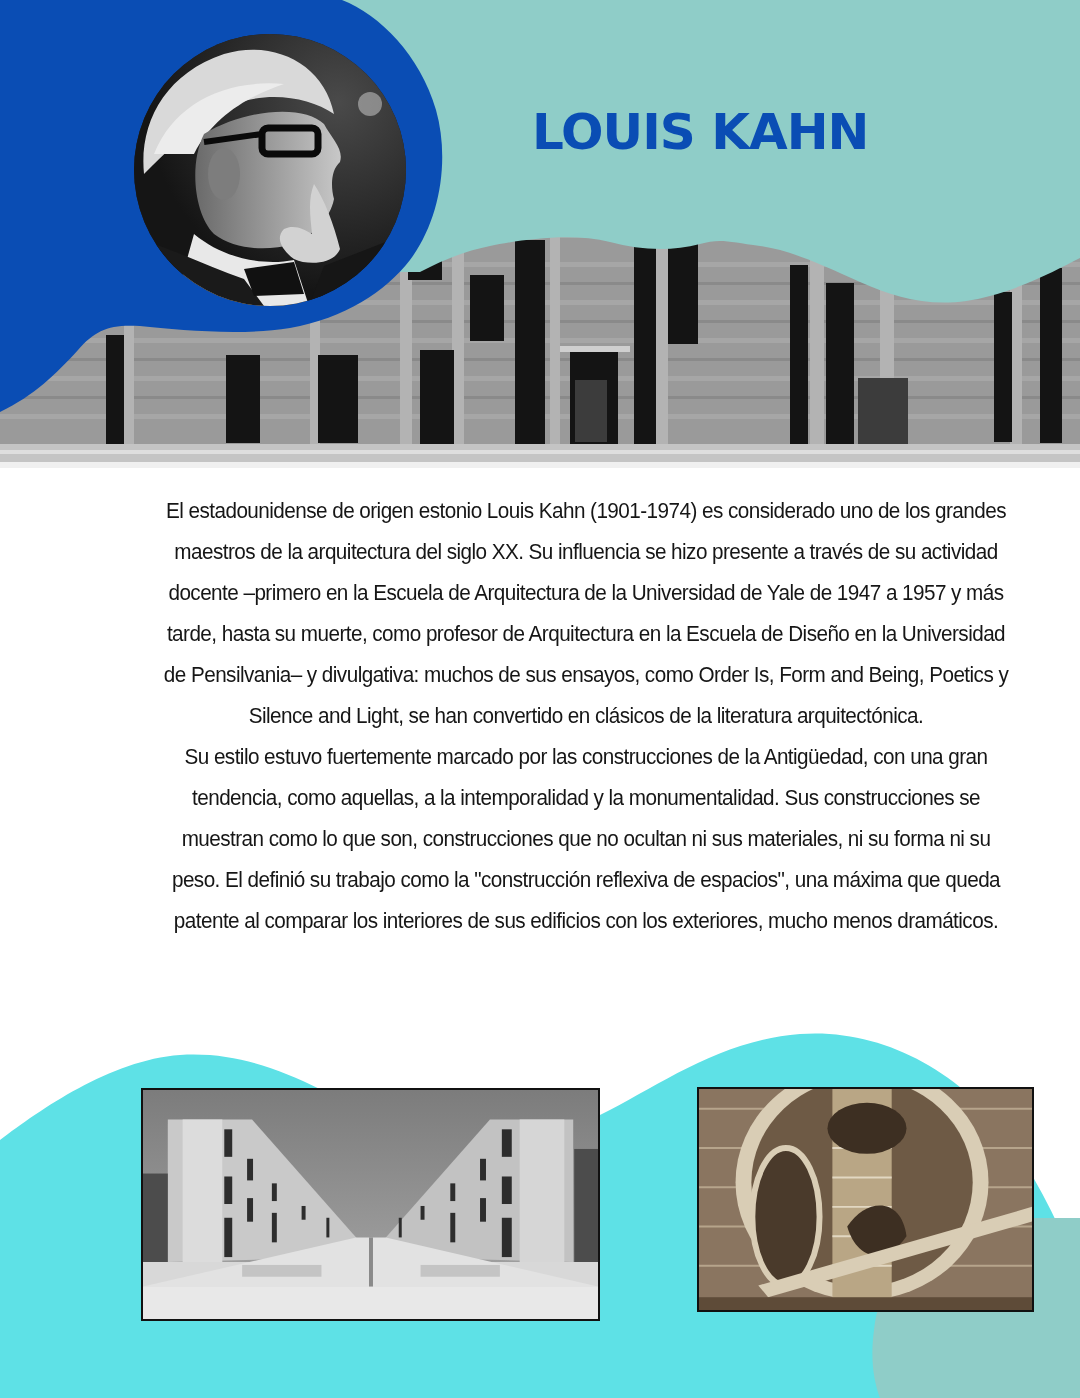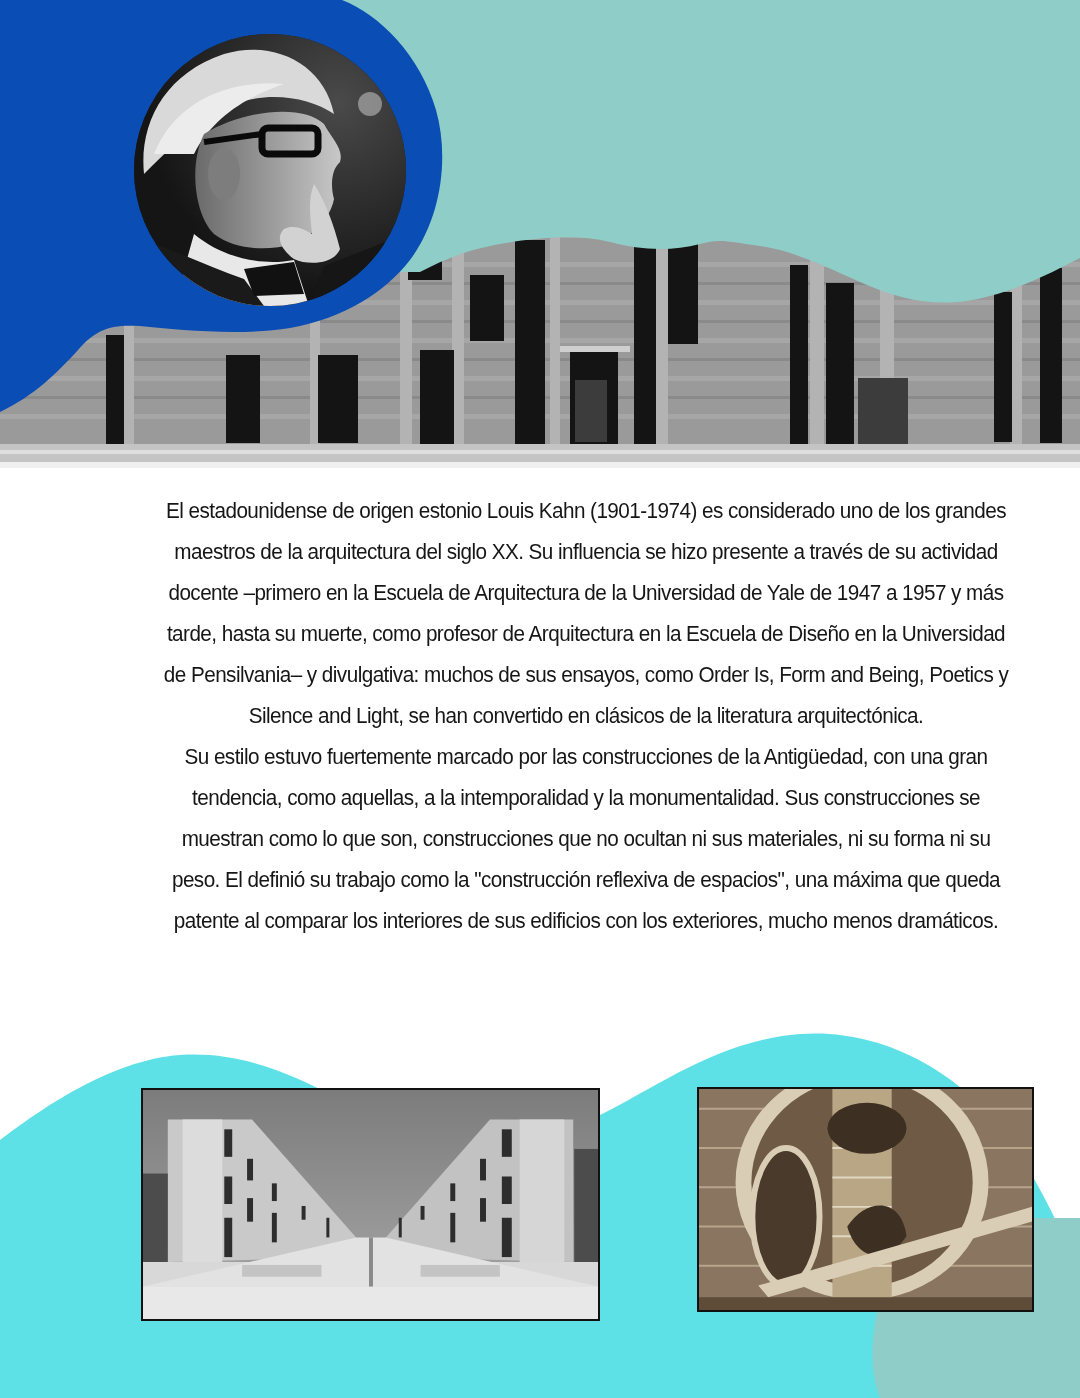--- a/index.html
+++ b/index.html
@@ -140,20 +140,21 @@
 
         <path d="M180,150 C190,165 200,190 206,215 C200,230 175,232 160,225 C150,218 140,205 150,195 C160,190 170,195 178,200 C176,180 174,165 180,150 Z" fill="#d2d2d2"></path>
 
         <path d="M60,200 C90,225 130,232 160,226 L175,272 L40,272 Z" fill="#e8e8e8"></path>
         <path d="M20,210 C50,220 80,235 110,245 L130,272 L0,272 L0,220 Z" fill="#1a1a1a"></path>
         <path d="M110,235 L160,228 L170,260 L120,262 Z" fill="#111"></path>
         <path d="M190,232 L272,200 L272,272 L175,272 Z" fill="#161616"></path>
       </svg>
     </div>
 
+    <h1 class="title">LOUIS KAHN</h1>
   </div>
 
   <div class="body-text">
     <p>El estadounidense de origen estonio Louis Kahn (1901-1974) es considerado uno de los grandes maestros de la arquitectura del siglo XX. Su influencia se hizo presente a través de su actividad docente –primero en la Escuela de Arquitectura de la Universidad de Yale de 1947 a 1957 y más tarde, hasta su muerte, como profesor de Arquitectura en la Escuela de Diseño en la Universidad de Pensilvania– y divulgativa: muchos de sus ensayos, como Order Is, Form and Being, Poetics y Silence and Light, se han convertido en clásicos de la literatura arquitectónica.</p>
     <p>Su estilo estuvo fuertemente marcado por las construcciones de la Antigüedad, con una gran tendencia, como aquellas, a la intemporalidad y la monumentalidad. Sus construcciones se muestran como lo que son, construcciones que no ocultan ni sus materiales, ni su forma ni su peso. El definió su trabajo como la "construcción reflexiva de espacios", una máxima que queda patente al comparar los interiores de sus edificios con los exteriores, mucho menos dramáticos.</p>
   </div>
 
   <div class="footer">
     <svg class="shapes" width="1080" height="368" viewBox="0 0 1080 368">
       <path d="M0,110 C40,80 110,30 180,25 C260,20 320,60 380,90 C440,118 520,120 600,85 C660,55 720,10 800,4 C880,-2 960,40 1010,110 C1050,170 1070,220 1080,250 L1080,368 L0,368 Z" fill="#5ee1e6"></path>

